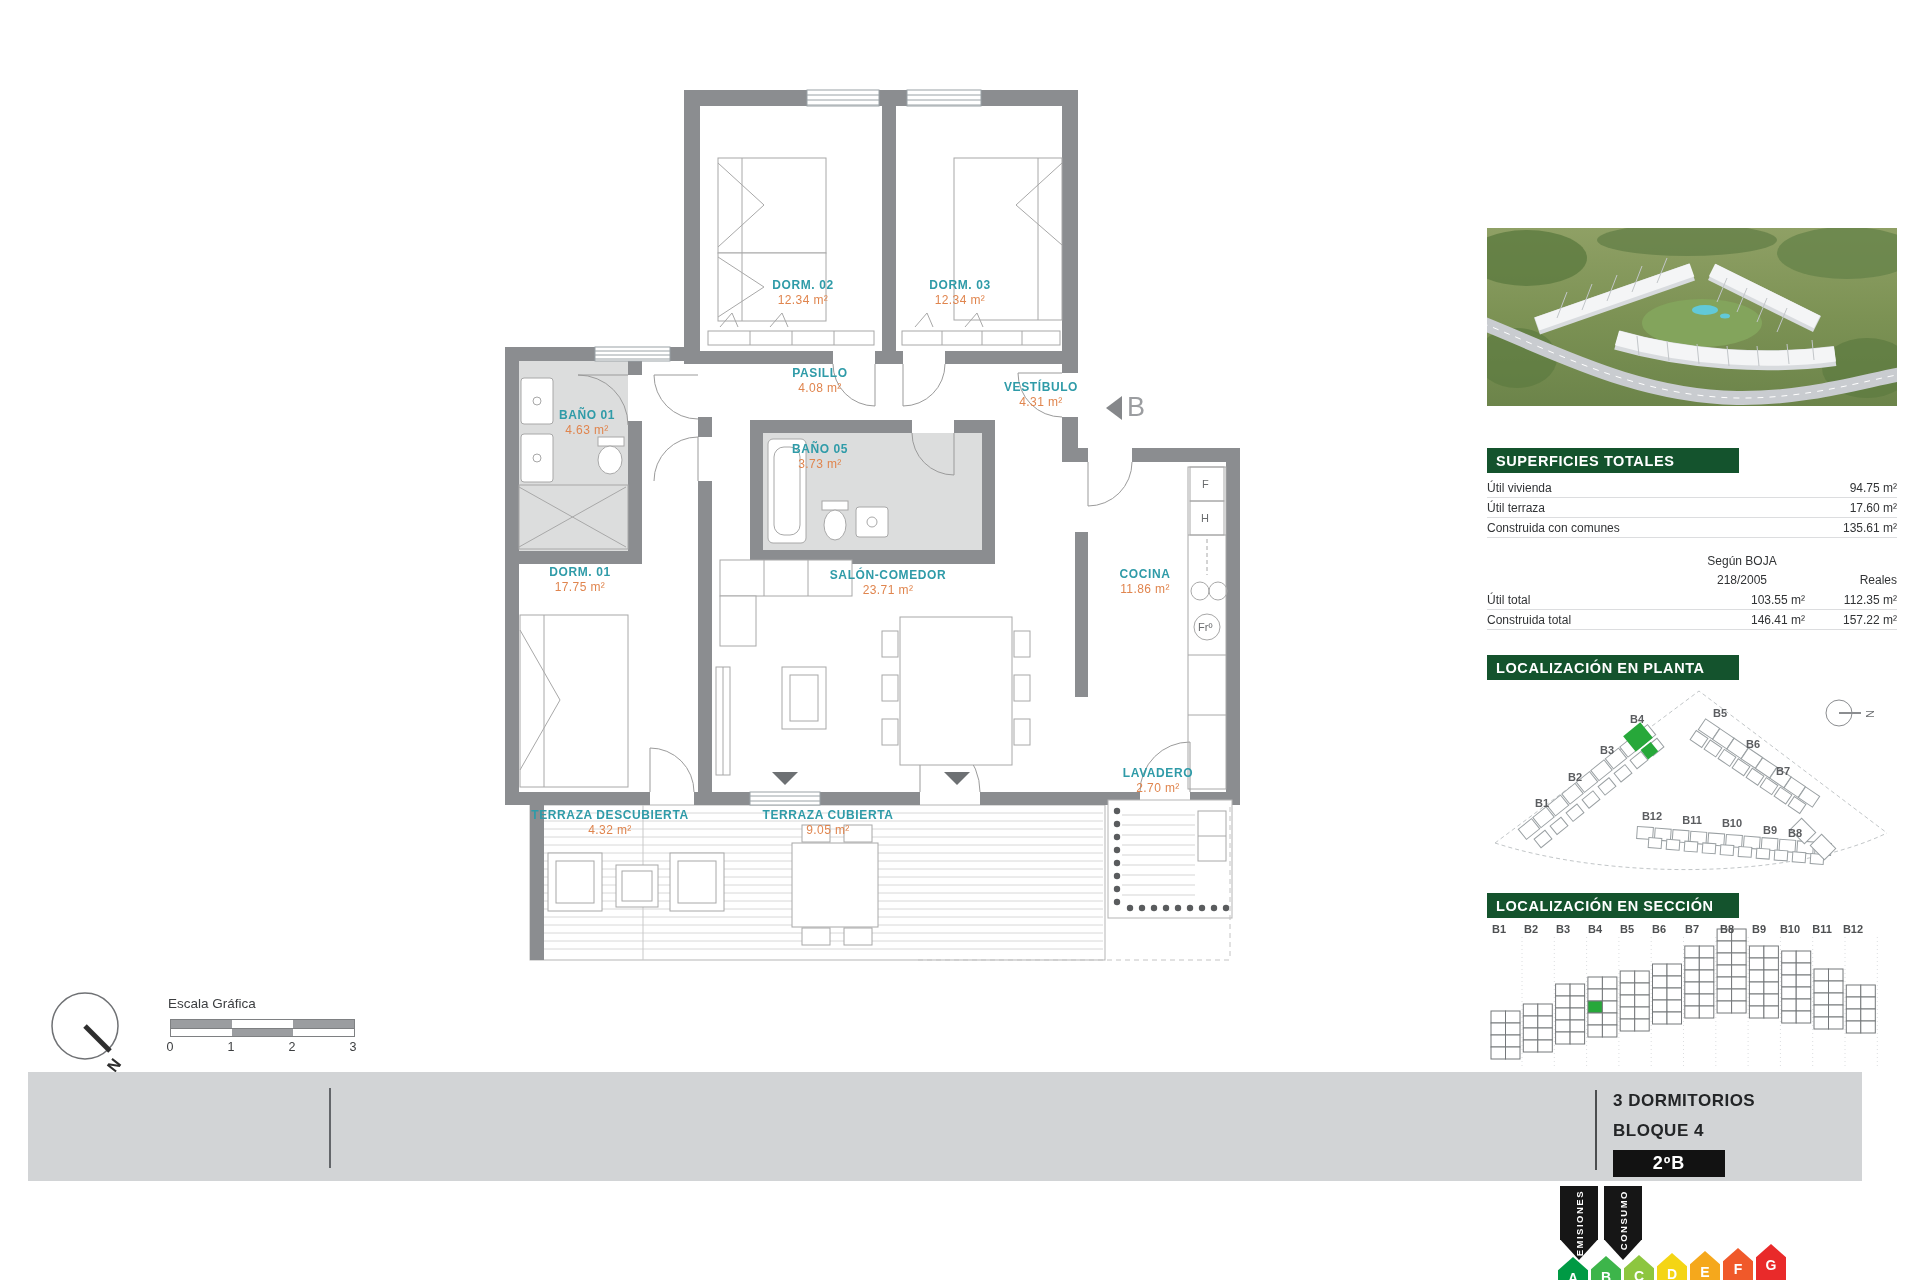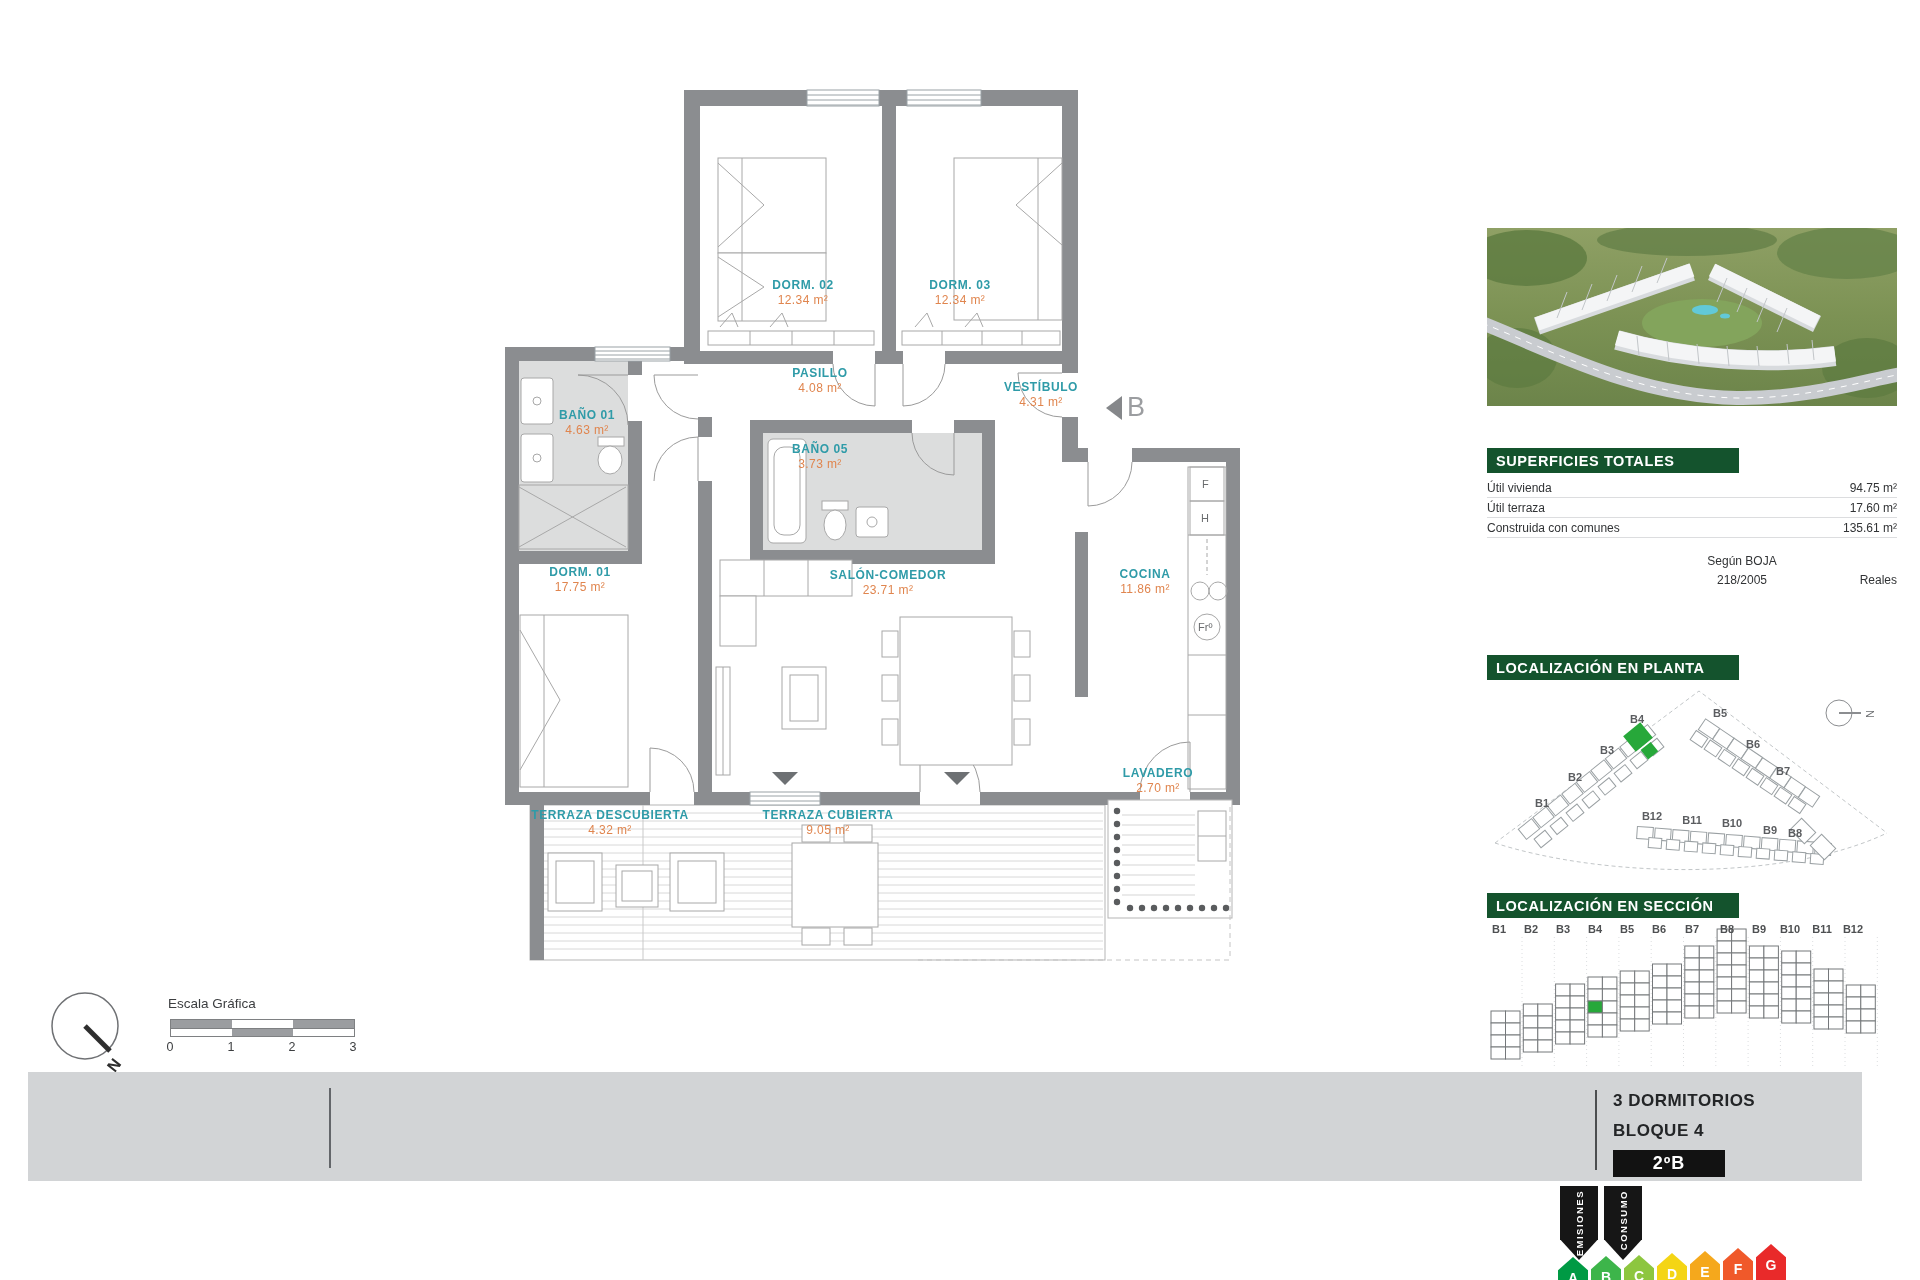--- a/index.html
+++ b/index.html
@@ -519,20 +519,34 @@
         </div>
       </div>
     <div class="sup-hdr-row">
       <span class="sp"></span>
       <span class="sup-hdr-boja">
         <span>Según BOJA</span><br>
         <span>218/2005</span>
       </span>
       <span class="sup-hdr-reales">Reales</span>
     </div>
+    <div>
+
+        <div class="dbl-row">
+          <span class="lbl">Útil total</span>
+          <span class="v1">103.55 m²</span>
+          <span class="v2">112.35 m²</span>
+        </div>
+
+        <div class="dbl-row">
+          <span class="lbl">Construida total</span>
+          <span class="v1">146.41 m²</span>
+          <span class="v2">157.22 m²</span>
+        </div>
+      </div>
   </div>
 
   <div class="hdr-bar" id="hdr-planta">LOCALIZACIÓN EN PLANTA</div>
   <div class="planta-panel">
     <svg width="410" height="205" viewBox="0 0 410 205">
       <path d="M8,160 L212,8 L400,150" stroke="#c2c6c8" stroke-width="1" stroke-dasharray="4 3" fill="none"></path>
       <path d="M8,160 C120,196 300,198 400,150" stroke="#c2c6c8" stroke-width="1" stroke-dasharray="4 3" fill="none"></path>
       <g id="chains">
           <rect x="33.5" y="139.5" width="17" height="13" class="pb" transform="rotate(-39 42 146)"></rect>
           <rect x="48" y="127.75" width="17" height="13" class="pb" transform="rotate(-39 56.5 134.25)"></rect>

